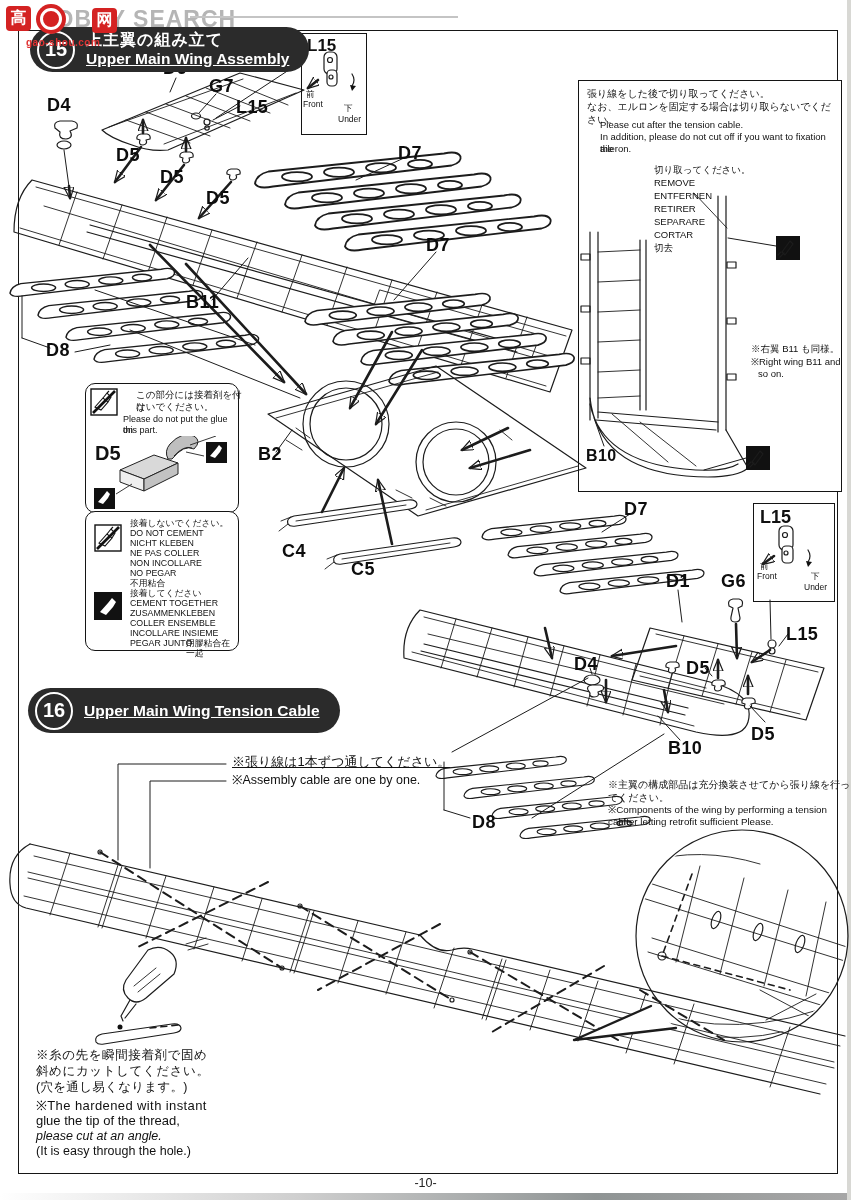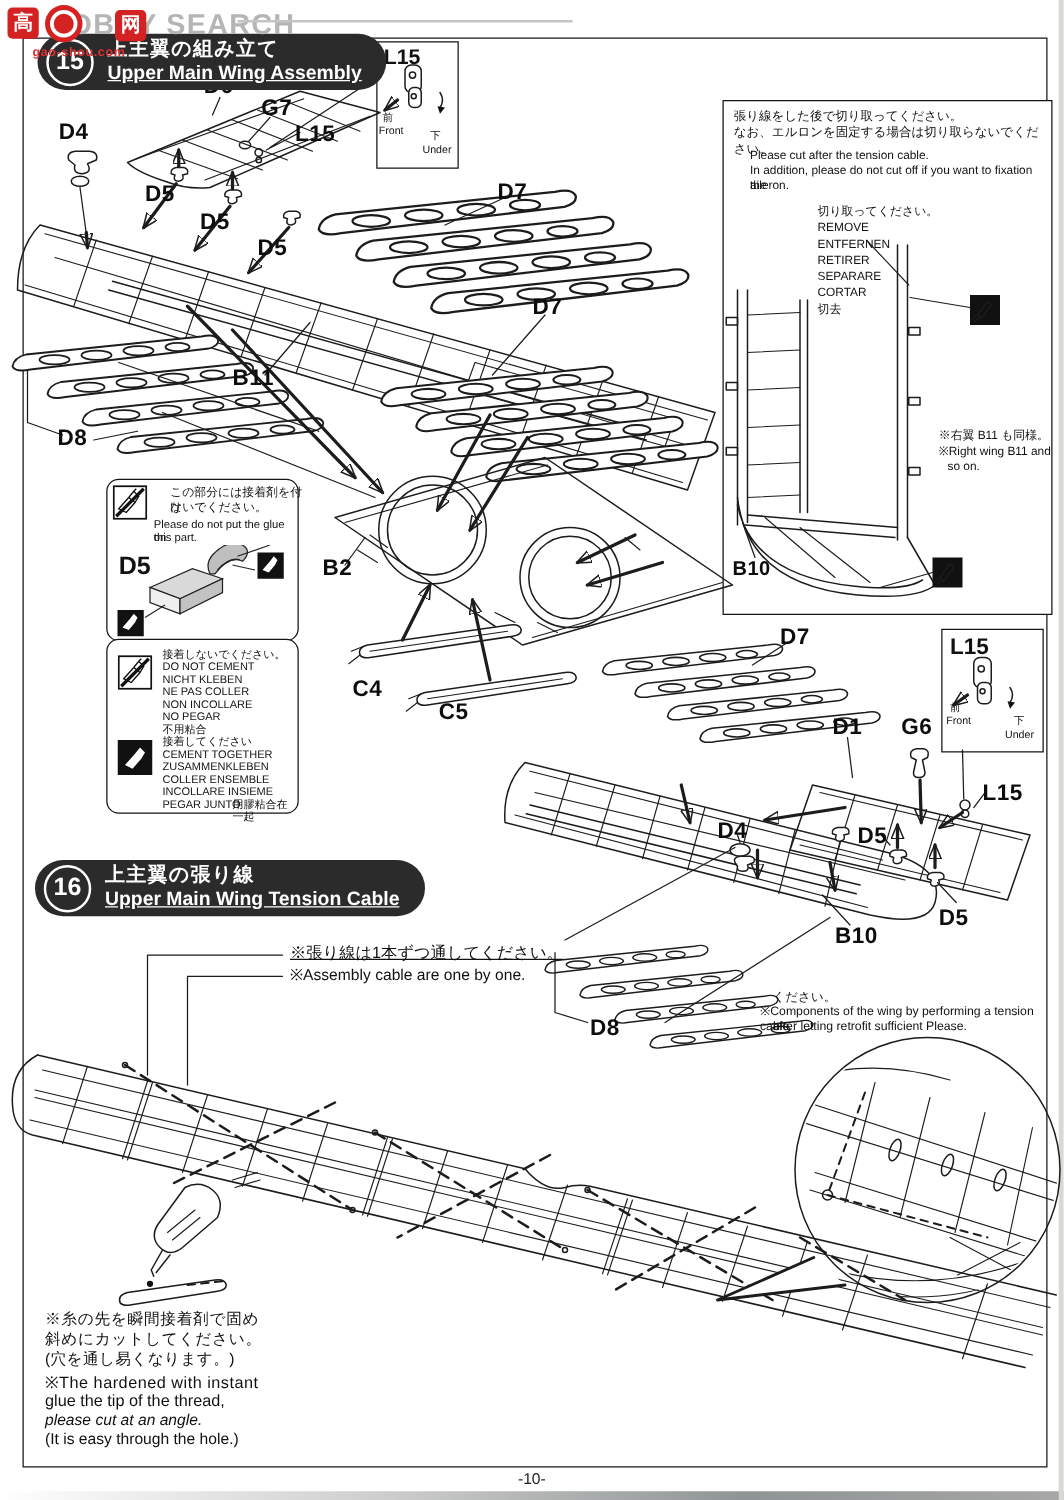--- a/index.html
+++ b/index.html
@@ -74,21 +74,20 @@
     <div class="num">15</div>
     <div class="tt">
       <div class="t1">上主翼の組み立て</div>
       <div class="t2">Upper Main Wing Assembly</div>
     </div>
   </div>
 
   <div class="pill" style="left:28px;top:688px;">
     <div class="num">16</div>
     <div class="tt">
-      <div class="t1">上主翼の張り線</div>
       <div class="t2">Upper Main Wing Tension Cable</div>
     </div>
   </div>
 
   <div class="box" style="left:301px;top:33px;width:64px;height:100px;">
     <div class="abs" style="left:5px;top:2px;font-size:17px;font-weight:bold;">L15</div>
     <div class="abs mini-ja" style="left:4px;top:56px;">前</div>
     <div class="abs mini-ja" style="left:1px;top:66px;">Front</div>
     <div class="abs mini-ja" style="left:42px;top:70px;">下</div>
     <div class="abs mini-ja" style="left:36px;top:81px;">Under</div>
@@ -172,20 +171,21 @@
     <div class="abs s88" style="left:44px;top:86px;">CEMENT TOGETHER</div>
     <div class="abs s88" style="left:44px;top:96px;">ZUSAMMENKLEBEN</div>
     <div class="abs s88" style="left:44px;top:106px;">COLLER ENSEMBLE</div>
     <div class="abs s88" style="left:44px;top:116px;">INCOLLARE INSIEME</div>
     <div class="abs s88" style="left:44px;top:126px;">PEGAR JUNTO</div>
     <div class="abs s88" style="left:100px;top:126px;">用膠粘合在一起</div>
   </div>
 
   <div class="note" style="left:232px;top:753px;font-size:13px;line-height:17px;text-decoration:underline;">※張り線は1本ずつ通してください。</div>
   <div class="note" style="left:232px;top:771px;font-size:12.5px;">※Assembly cable are one by one.</div>
+  <div class="note" style="left:608px;top:779px;font-size:10px;line-height:12.5px;">※主翼の構成部品は充分換装させてから張り線を行って</div>
   <div class="note" style="left:618px;top:791px;font-size:10px;">ください。</div>
   <div class="note" style="left:608px;top:804px;font-size:9.8px;line-height:12px;">※Components of the wing by performing a tension cable</div>
   <div class="note" style="left:618px;top:816px;font-size:9.8px;">after letting retrofit sufficient Please.</div>
 
   <div class="note" style="left:36px;top:1047px;font-size:12.5px;line-height:16.5px;letter-spacing:.6px;">※糸の先を瞬間接着剤で固め</div>
   <div class="note" style="left:36px;top:1063px;font-size:12.5px;letter-spacing:.6px;">斜めにカットしてください。</div>
   <div class="note" style="left:36px;top:1079px;font-size:12.5px;letter-spacing:.3px;">(穴を通し易くなります。)</div>
   <div class="note" style="left:36px;top:1096px;font-size:13px;letter-spacing:.4px;">※The hardened with instant</div>
   <div class="note" style="left:36px;top:1113px;font-size:13px;">glue  the  tip  of  the  thread,</div>
   <div class="note" style="left:36px;top:1129px;font-size:12.5px;font-style:italic;">please cut at an angle.</div>

